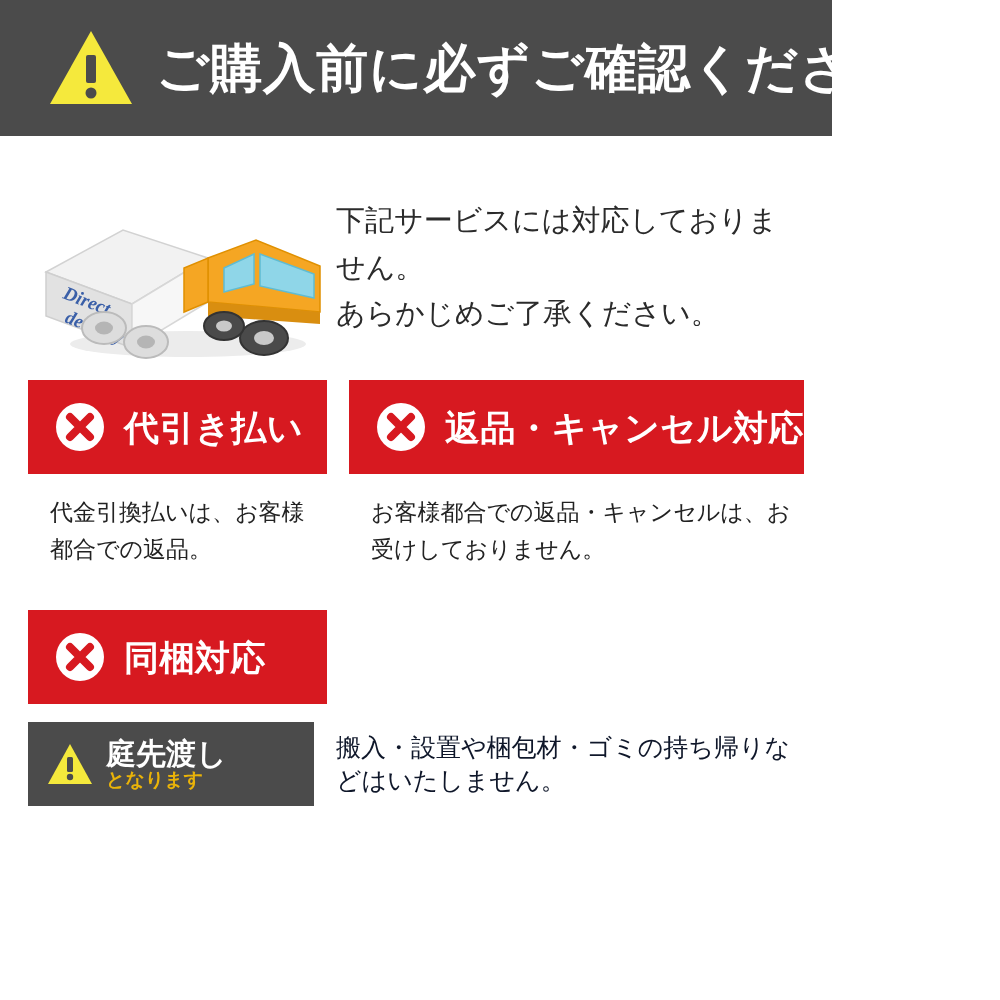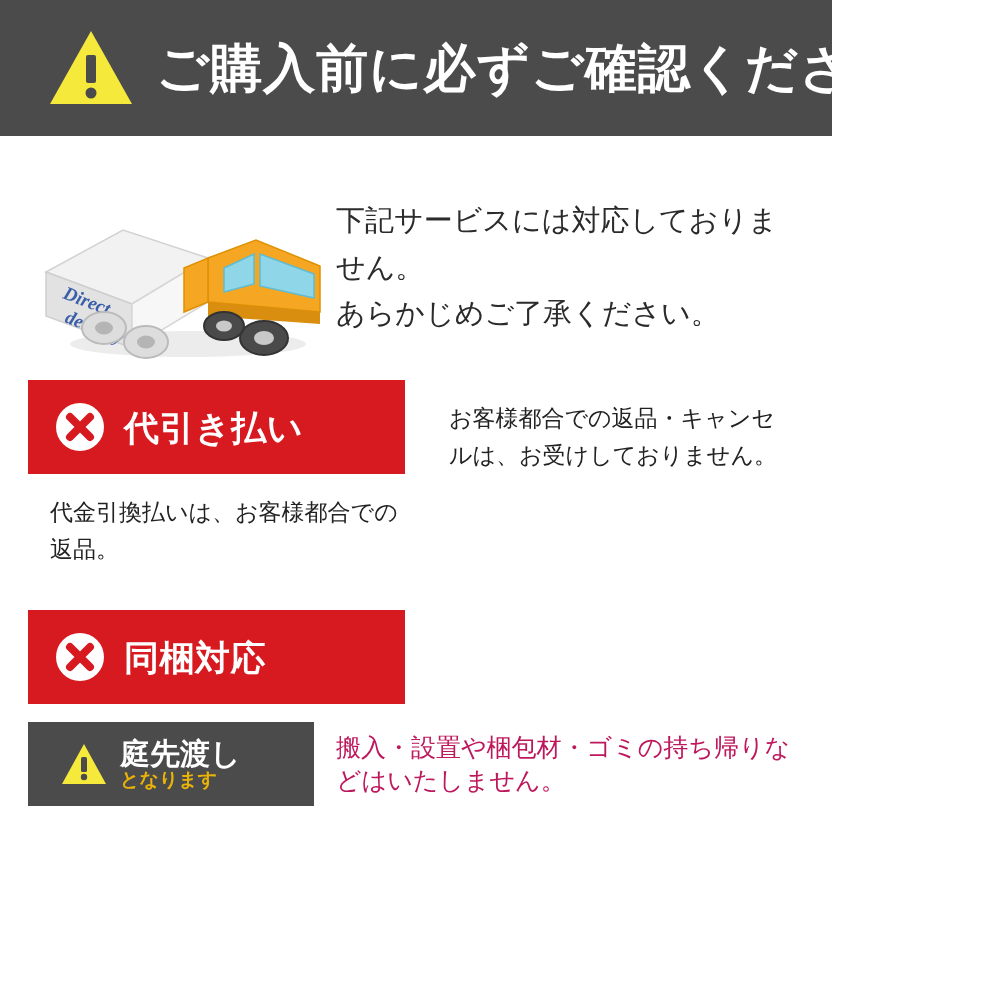--- a/index.html
+++ b/index.html
@@ -115,21 +115,21 @@
     display: flex;
     align-items: stretch;
     height: 84px;
     flex: 0 0 auto;
   }
   .footer-left {
     background: #4b4b4b;
     width: 286px;
     display: flex;
     align-items: center;
-    padding-left: 32px;
+    padding-left: 18px;
     flex: 0 0 auto;
   }
   .footer-tri {
     width: 48px; height: 44px;
     flex: 0 0 auto;
     margin-right: 12px;
   }
   .footer-left-text {
     display: flex;
     flex-direction: column;
@@ -147,21 +147,21 @@
     font-size: 19px;
     font-weight: bold;
     white-space: nowrap;
   }
   .footer-right {
     flex: 1 1 auto;
     display: flex;
     align-items: center;
     padding-left: 22px;
     font-size: 25px;
-    color: #be185d;
+    color: #0f172a;
     background: #ffffff;
   }
   .spacer { flex: 1 1 auto; }
 </style>
 </head>
 <body>
 
 <div class="page">
 
   <div class="header">
@@ -225,20 +225,29 @@
               <path d="M16 16 L36 36 M36 16 L16 36" stroke="#d71920" stroke-width="8" stroke-linecap="round"></path>
             </svg>
           </div>
           <div class="card-title">代引き払い</div>
         </div>
         <div class="card-body">代金引換払いは、お客様都合での返品。</div>
       </div>
 
 
       <div class="card">
+        <div class="card-head">
+          <div class="x-badge">
+            <svg width="52" height="52" viewBox="0 0 52 52" aria-hidden="true">
+              <circle cx="26" cy="26" r="24" fill="#ffffff"></circle>
+              <path d="M16 16 L36 36 M36 16 L16 36" stroke="#d71920" stroke-width="8" stroke-linecap="round"></path>
+            </svg>
+          </div>
+          <div class="card-title">返品・キャンセル対応</div>
+        </div>
         <div class="card-body">お客様都合での返品・キャンセルは、お受けしておりません。</div>
       </div>
 
       <div class="card">
         <div class="card-head">
           <div class="x-badge">
             <svg width="52" height="52" viewBox="0 0 52 52" aria-hidden="true">
               <circle cx="26" cy="26" r="24" fill="#ffffff"></circle>
               <path d="M16 16 L36 36 M36 16 L16 36" stroke="#d71920" stroke-width="8" stroke-linecap="round"></path>
             </svg>

